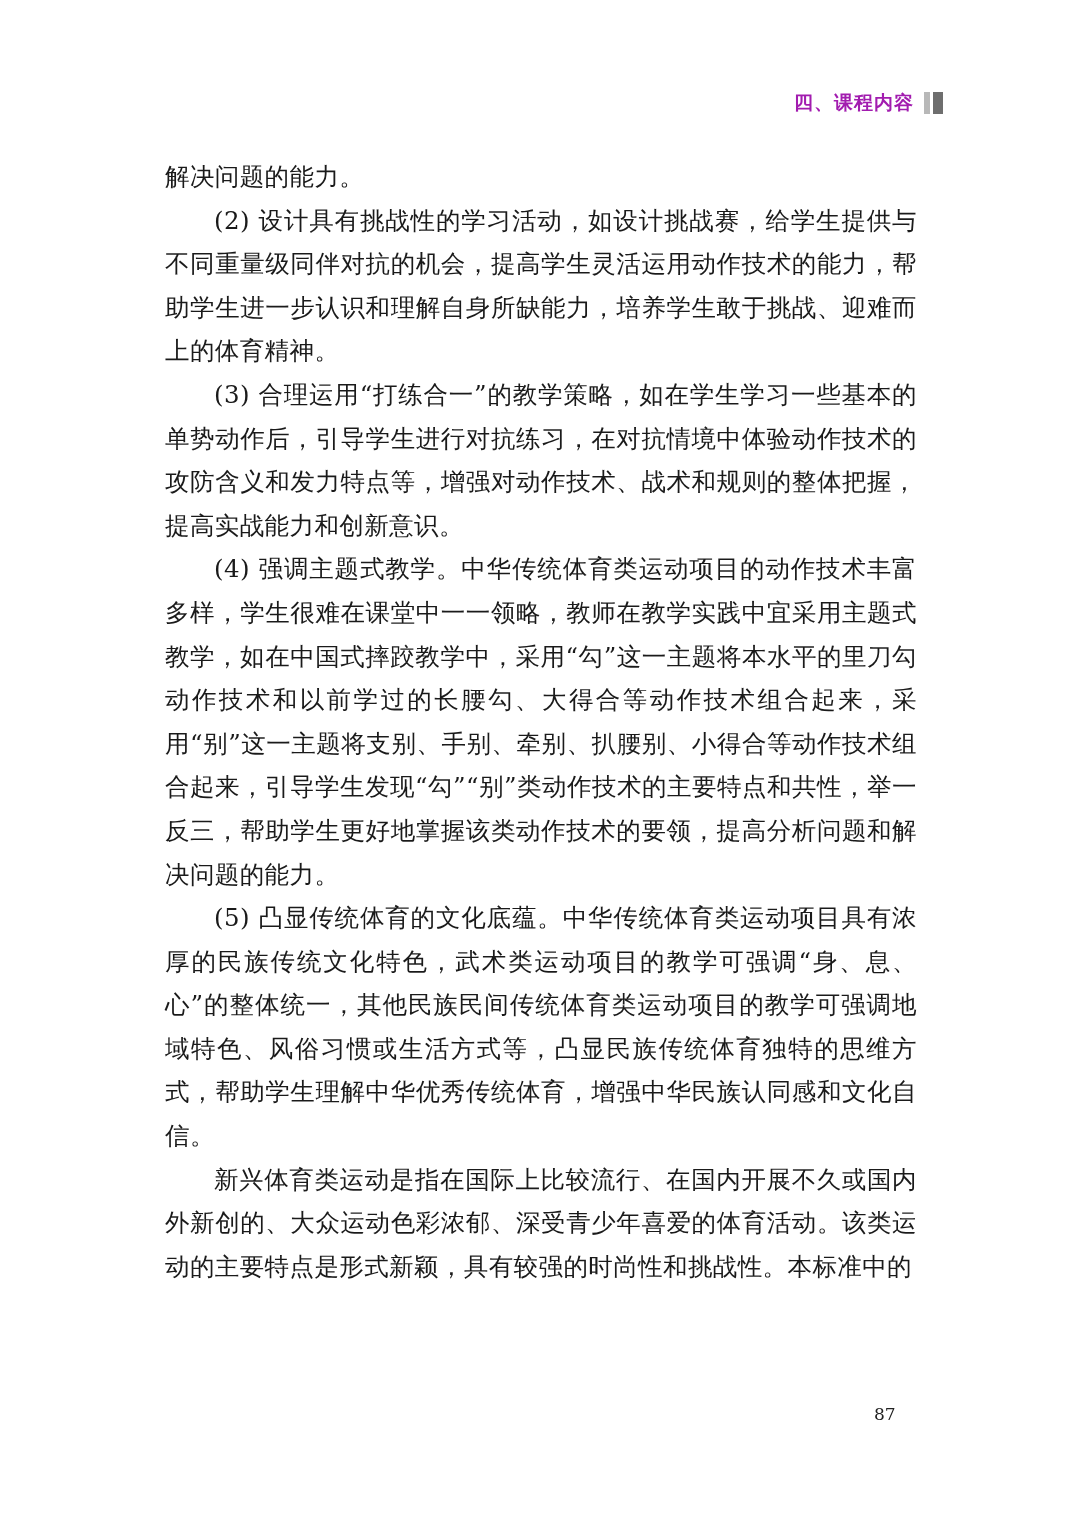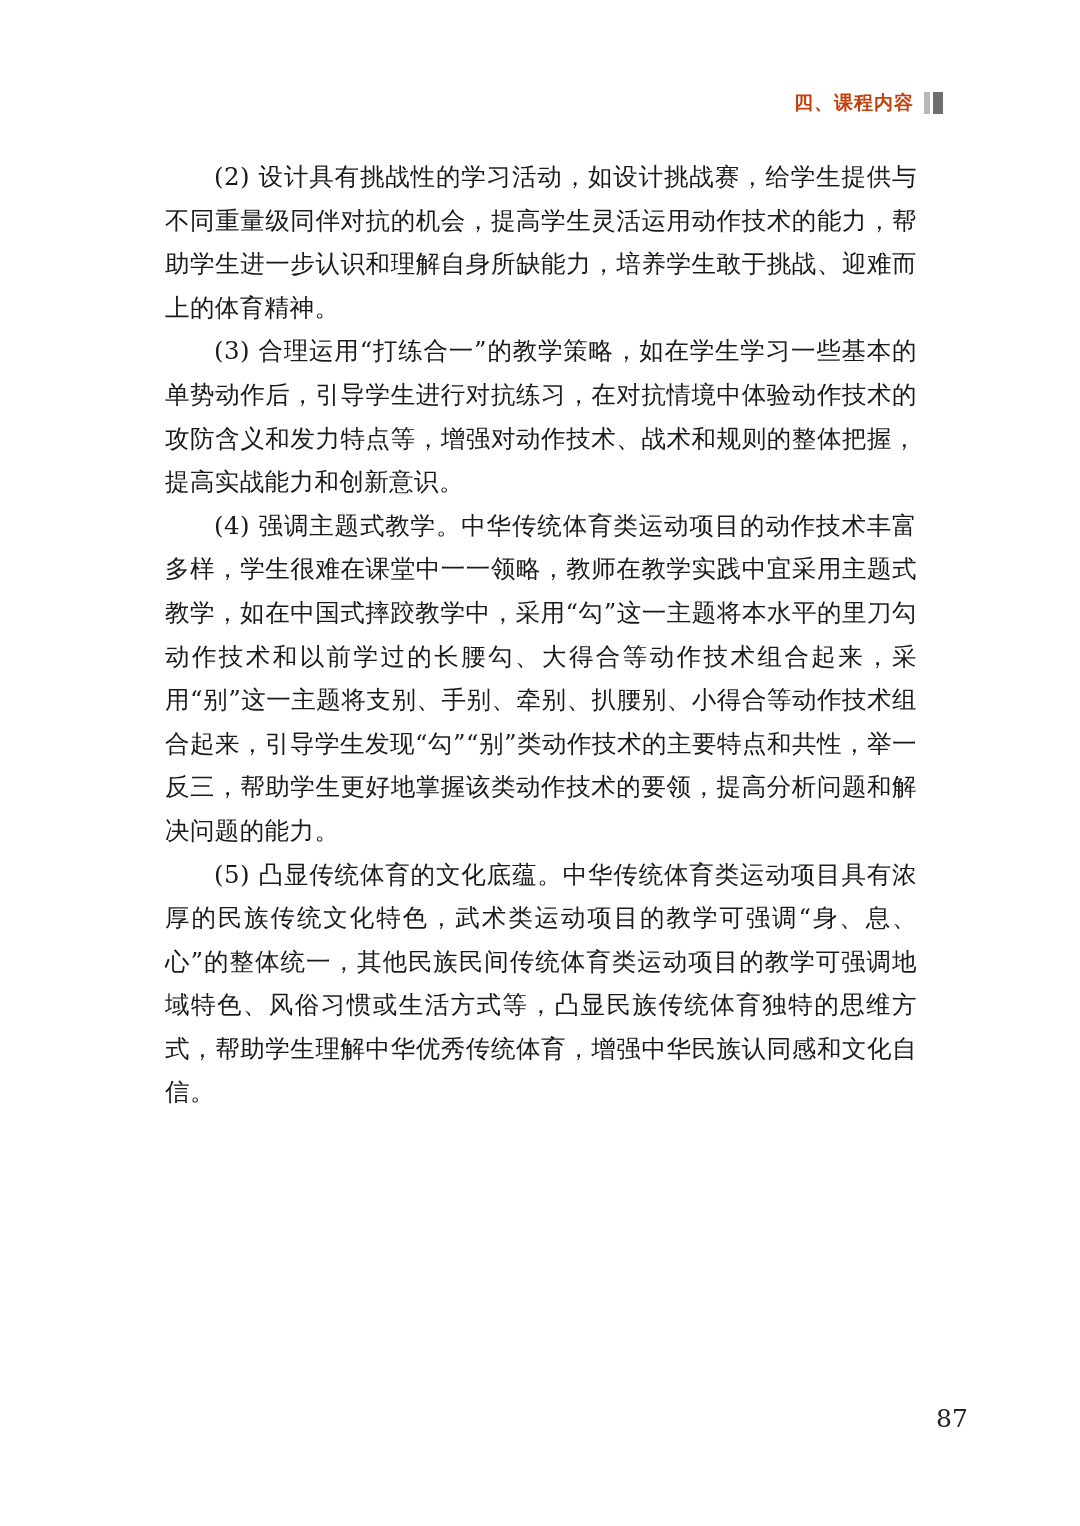--- a/index.html
+++ b/index.html
@@ -8,50 +8,52 @@
     position: relative; overflow: hidden;
     font-family: "DejaVu Serif", "Liberation Serif", serif;
     color: #1a1a1a;
   }
   .running-head {
     position: absolute; top: 90px; right: 137px;
     display: flex; align-items: center;
   }
   .running-head .title {
     font-family: "DejaVu Sans", "Liberation Sans", sans-serif;
-    font-weight: bold; font-size: 19px; letter-spacing: 1px; color: #c2410c;
+    font-weight: bold; font-size: 19px; letter-spacing: 1px; color: #a21caf;
   }
   .bar-light { width: 6px; height: 22px; background: #b8b8b8; margin-left: 10px; }
   .bar-dark { width: 10px; height: 22px; background: #6e6e6e; margin-left: 3px; }
   .body-text {
     position: absolute; left: 165px; top: 155px; width: 752px;
     font-size: 24.5px; line-height: 43.6px; letter-spacing: 0.4px;
     text-align: justify;
   }
   .body-text p { margin: 0; }
   .indent { text-indent: 2em; }
   .section-heading {
     font-family: "DejaVu Sans", "Liberation Sans", sans-serif;
     font-weight: bold; font-size: 24px;
     margin: 28px 0 22px 48px !important;
   }
   .page-number {
-    position: absolute; top: 1404px; left: 936px;
-    font-size: 25px; color: #222;
+    position: absolute; top: 1404px; left: 874px;
+    font-size: 17px; color: #222;
   }
 </style>
 </head>
 <body>
 
 <div class="running-head">
   <span class="title">四、课程内容</span>
   <span class="bar-light"></span>
   <span class="bar-dark"></span>
 </div>
 
 <div class="body-text">
+  <p>解决问题的能力。</p>
   <p class="indent">(2) 设计具有挑战性的学习活动，如设计挑战赛，给学生提供与不同重量级同伴对抗的机会，提高学生灵活运用动作技术的能力，帮助学生进一步认识和理解自身所缺能力，培养学生敢于挑战、迎难而上的体育精神。</p>
   <p class="indent">(3) 合理运用“打练合一”的教学策略，如在学生学习一些基本的单势动作后，引导学生进行对抗练习，在对抗情境中体验动作技术的攻防含义和发力特点等，增强对动作技术、战术和规则的整体把握，提高实战能力和创新意识。</p>
   <p class="indent">(4) 强调主题式教学。中华传统体育类运动项目的动作技术丰富多样，学生很难在课堂中一一领略，教师在教学实践中宜采用主题式教学，如在中国式摔跤教学中，采用“勾”这一主题将本水平的里刀勾动作技术和以前学过的长腰勾、大得合等动作技术组合起来，采用“别”这一主题将支别、手别、牵别、扒腰别、小得合等动作技术组合起来，引导学生发现“勾”“别”类动作技术的主要特点和共性，举一反三，帮助学生更好地掌握该类动作技术的要领，提高分析问题和解决问题的能力。</p>
   <p class="indent">(5) 凸显传统体育的文化底蕴。中华传统体育类运动项目具有浓厚的民族传统文化特色，武术类运动项目的教学可强调“身、息、心”的整体统一，其他民族民间传统体育类运动项目的教学可强调地域特色、风俗习惯或生活方式等，凸显民族传统体育独特的思维方式，帮助学生理解中华优秀传统体育，增强中华民族认同感和文化自信。</p>
+  <p class="indent">新兴体育类运动是指在国际上比较流行、在国内开展不久或国内外新创的、大众运动色彩浓郁、深受青少年喜爱的体育活动。该类运动的主要特点是形式新颖，具有较强的时尚性和挑战性。本标准中的</p>
 </div>
 
 <div class="page-number">87</div>
 
 </body></html>

